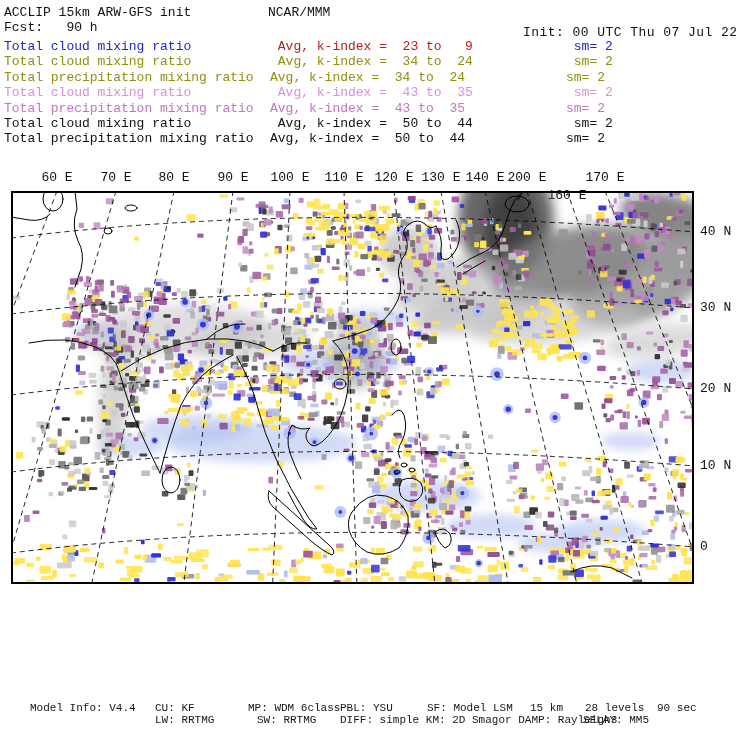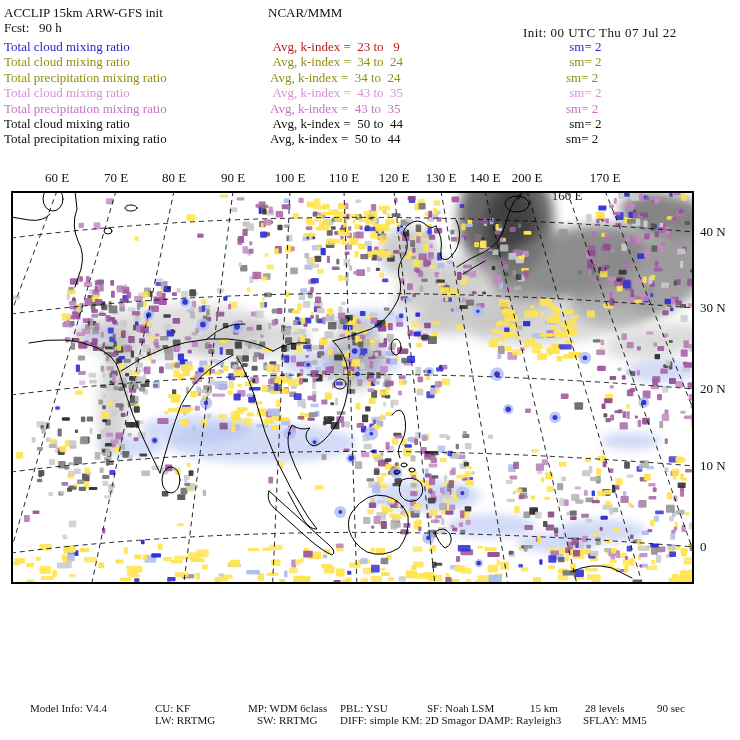--- a/index.html
+++ b/index.html
@@ -1,18 +1,18 @@
 <!DOCTYPE html>
 <html><head>
 <meta charset="utf-8">
 <style>
   html,body{margin:0;padding:0;background:#fff;}
   #root{
     position:relative;width:740px;height:740px;background:#ffffff;overflow:hidden;
-    font-family:Liberation Serif, serif;
+    font-family:Liberation Mono, monospace;
     color:#111;
   }
   .seg{position:absolute;font-size:13px;line-height:13px;white-space:pre;}
   .seg-right{letter-spacing:0.45px;margin-top:20px;}
   .legend-label{position:absolute;left:4px;font-size:13px;line-height:13px;white-space:pre;}
   .legend-mid{position:absolute;left:270px;font-size:13px;line-height:13px;white-space:pre;}
   .legend-sm{position:absolute;left:566px;font-size:13px;line-height:13px;white-space:pre;}
   .lon-label{position:absolute;top:171px;font-size:13px;line-height:13px;transform:translateX(-50%);white-space:pre;}
   .lat-label{position:absolute;left:700px;font-size:13px;line-height:13px;white-space:pre;}
   #map{position:absolute;left:11px;top:191px;width:683px;height:393px;}
@@ -2262,21 +2262,21 @@
 
       <rect x="1" y="1" width="681" height="391" fill="none" stroke="#000" stroke-width="2"></rect>
     </svg>
   </div>
 
   <div id="footer">
       <div class="foot" style="left: 30px; top: 703px;">Model Info: V4.4</div>
       <div class="foot" style="left: 155px; top: 703px;">CU: KF</div>
       <div class="foot" style="left: 228px; top: 703px; padding-left: 20px;">MP: WDM 6class</div>
       <div class="foot" style="left: 340px; top: 703px;">PBL: YSU</div>
-      <div class="foot" style="left: 427px; top: 703px;">SF: Noah LSM</div>
+      <div class="foot" style="left: 427px; top: 703px;">SF: Model LSM</div>
       <div class="foot" style="left: 530px; top: 703px;">15 km</div>
       <div class="foot" style="left: 585px; top: 703px;">28 levels</div>
       <div class="foot" style="left: 657px; top: 703px;">90 sec</div>
       <div class="foot" style="left: 155px; top: 715px;">LW: RRTMG</div>
       <div class="foot" style="left: 257px; top: 715px;">SW: RRTMG</div>
       <div class="foot" style="left: 340px; top: 715px;">DIFF: simple KM: 2D Smagor DAMP: Rayleigh3</div>
       <div class="foot" style="left: 583px; top: 715px;">SFLAY: MM5</div>
     </div>
 </div>
 

